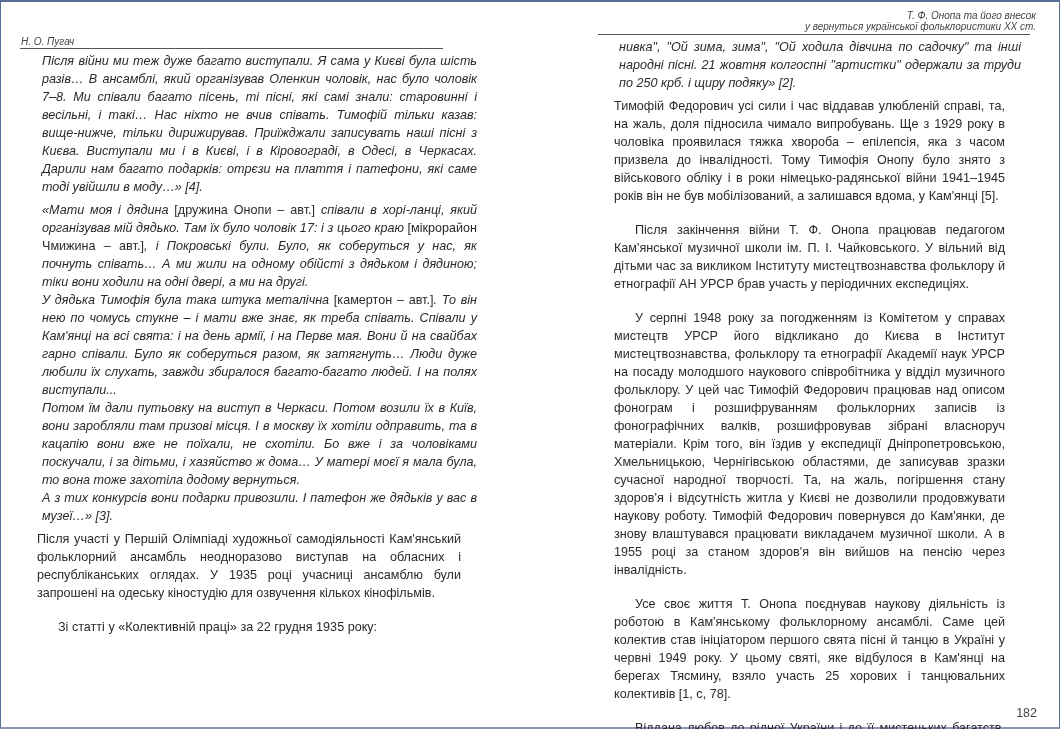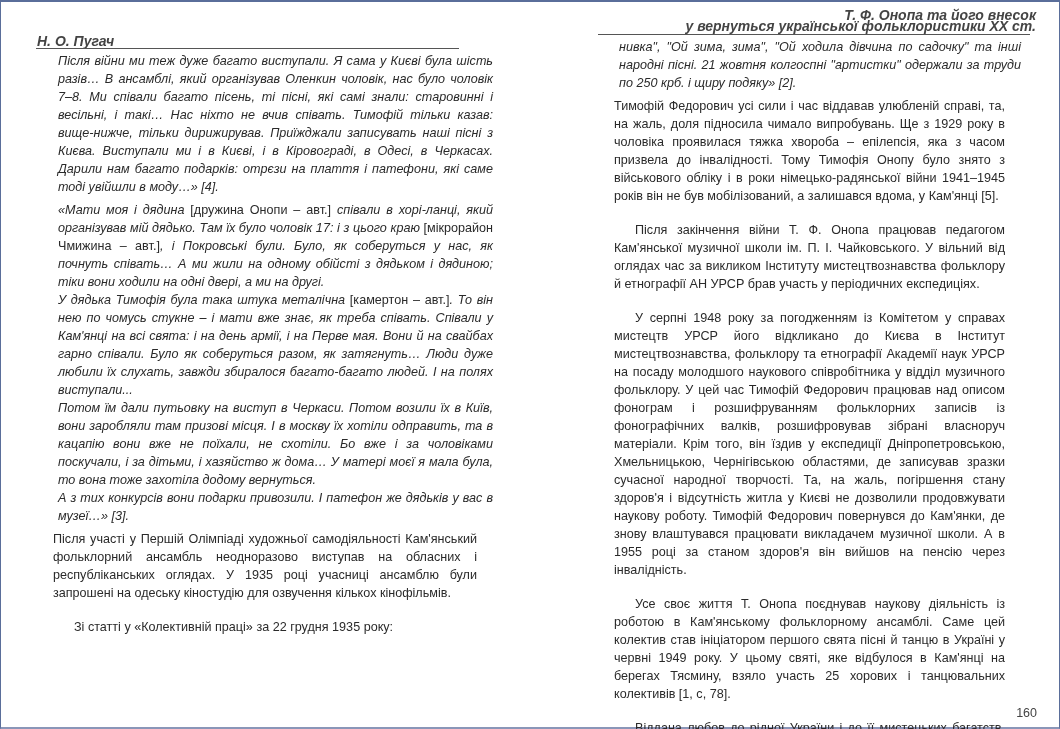--- a/index.html
+++ b/index.html
@@ -1,24 +1,24 @@
 <!DOCTYPE html>
 <html><head>
 <meta charset="utf-8">
 <style>
   html, body { margin: 0; padding: 0; background: #ffffff; }
   body { width: 1060px; height: 729px; position: relative; overflow: hidden;
          font-family: "Liberation Sans", sans-serif; color: #2a2a2a; }
   .frame { position: absolute; left: 0; top: 0; width: 1058px; height: 725px;
            border: 1px solid #5a6e9a; border-top: 2px solid #5a6e9a; border-bottom: 3px solid #8a96b8; }
   .page { position: absolute; top: 0; height: 729px; }
-  .page.left { left: 16px; width: 530px; }
+  .page.left { left: 0; width: 530px; }
   .page.right { left: 530px; width: 530px; }
 
-  .run-head { position: absolute; font-style: italic; font-size: 14px; color: #444; line-height: 11px; font-weight: bold; }
+  .run-head { position: absolute; font-style: italic; font-size: 10px; color: #444; line-height: 11px; }
   .left .run-head { left: 21px; top: 36px; }
   .right .run-head { right: 24px; top: 10px; text-align: right; }
   .rule { position: absolute; height: 1px; background: #555; }
   .left .rule { left: 20px; width: 423px; top: 48px; }
   .right .rule { left: 598px; width: 432px; top: 34px; }
   .right .rule { left: 68px; }
 
   .body { position: absolute; font-size: 12.6px; line-height: 18px; text-align: justify; }
   .left .body { left: 21px; top: 52px; width: 456px; }
   .right .body { left: 68px; top: 38px; width: 423px; }
@@ -57,21 +57,21 @@
 
 <div class="page right">
   <div class="run-head">
     <div>Т. Ф. Онопа та його внесок</div>
     <div>у вернуться української фольклористики XX ст.</div>
   </div>
   <div class="rule"></div>
   <div class="body">
     <p class="quote r">нивка", "Ой  зима, зима", "Ой ходила дівчина по садочку" та інші народні пісні. 21 жовтня колгоспні "артистки" одержали за труди по 250 крб. і щиру подяку» [2].</p>
     <p class="p gap">Тимофій Федорович усі сили і час віддавав улюбленій справі, та, на жаль, доля підносила чимало випробувань. Ще з 1929 року в чоловіка проявилася тяжка хвороба – епілепсія, яка з часом призвела до інвалідності. Тому Тимофія Онопу було знято з військового обліку і в роки німецько-радянської війни 1941–1945 років він не був мобілізований, а залишався вдома, у Кам'янці [5].</p>
-    <p class="p ind">Після закінчення війни Т. Ф. Онопа працював педагогом Кам'янської музичної школи ім. П. І. Чайковського. У вільний від оглядах час за викликом Інституту мистецтвознавства фольклору й етнографії АН УРСР брав участь у періодичних експедиціях.</p>
+    <p class="p ind">Після закінчення війни Т. Ф. Онопа працював педагогом Кам'янської музичної школи ім. П. І. Чайковського. У вільний від дітьми час за викликом Інституту мистецтвознавства фольклору й етнографії АН УРСР брав участь у періодичних експедиціях.</p>
     <p class="p ind">У серпні 1948 року за погодженням із Комітетом у справах мистецтв УРСР його відкликано до Києва в Інститут мистецтвознавства, фольклору та етнографії Академії наук УРСР на посаду молодшого наукового співробітника у відділ музичного фольклору. У цей час Тимофій Федорович працював над описом фонограм і розшифруванням фольклорних записів із фонографічних валків, розшифровував зібрані власноруч матеріали. Крім того, він їздив у експедиції Дніпропетровською, Хмельницькою, Чернігівською областями, де записував зразки сучасної народної творчості. Та, на жаль, погіршення стану здоров'я і відсутність житла у Києві не дозволили продовжувати наукову роботу. Тимофій Федорович повернувся до Кам'янки, де знову влаштувався працювати викладачем музичної школи. А в 1955 році за станом здоров'я він вийшов на пенсію через інвалідність.</p>
     <p class="p ind">Усе своє життя Т. Онопа поєднував наукову діяльність із роботою в Кам'янському фольклорному ансамблі. Саме цей колектив став ініціатором першого свята пісні й танцю в Україні у червні 1949 року. У цьому святі, яке відбулося в Кам'янці на берегах Тясмину, взяло участь 25 хорових і танцювальних колективів [1, с, 78].</p>
     <p class="p ind">Віддана любов до рідної України і до її мистецьких багатств, щира дружба єднала Тимофія Федоровича Онопу з багатьма відомими українськими митцями: поетами Максимом Рильським та Павлом Тичиною, письменником Петром Журою та іншими діячами культури України.</p>
     <p class="p ind">Помер Т. Ф. Онопа 1971 року, похований у Кам'янці, на Чмижанському кладовищі. Зі спогадів племінниці Ганни Касян:</p>
 
   </div>
-  <div class="folio">160</div>
+  <div class="folio">182</div>
 </div>
 
 </body></html>

